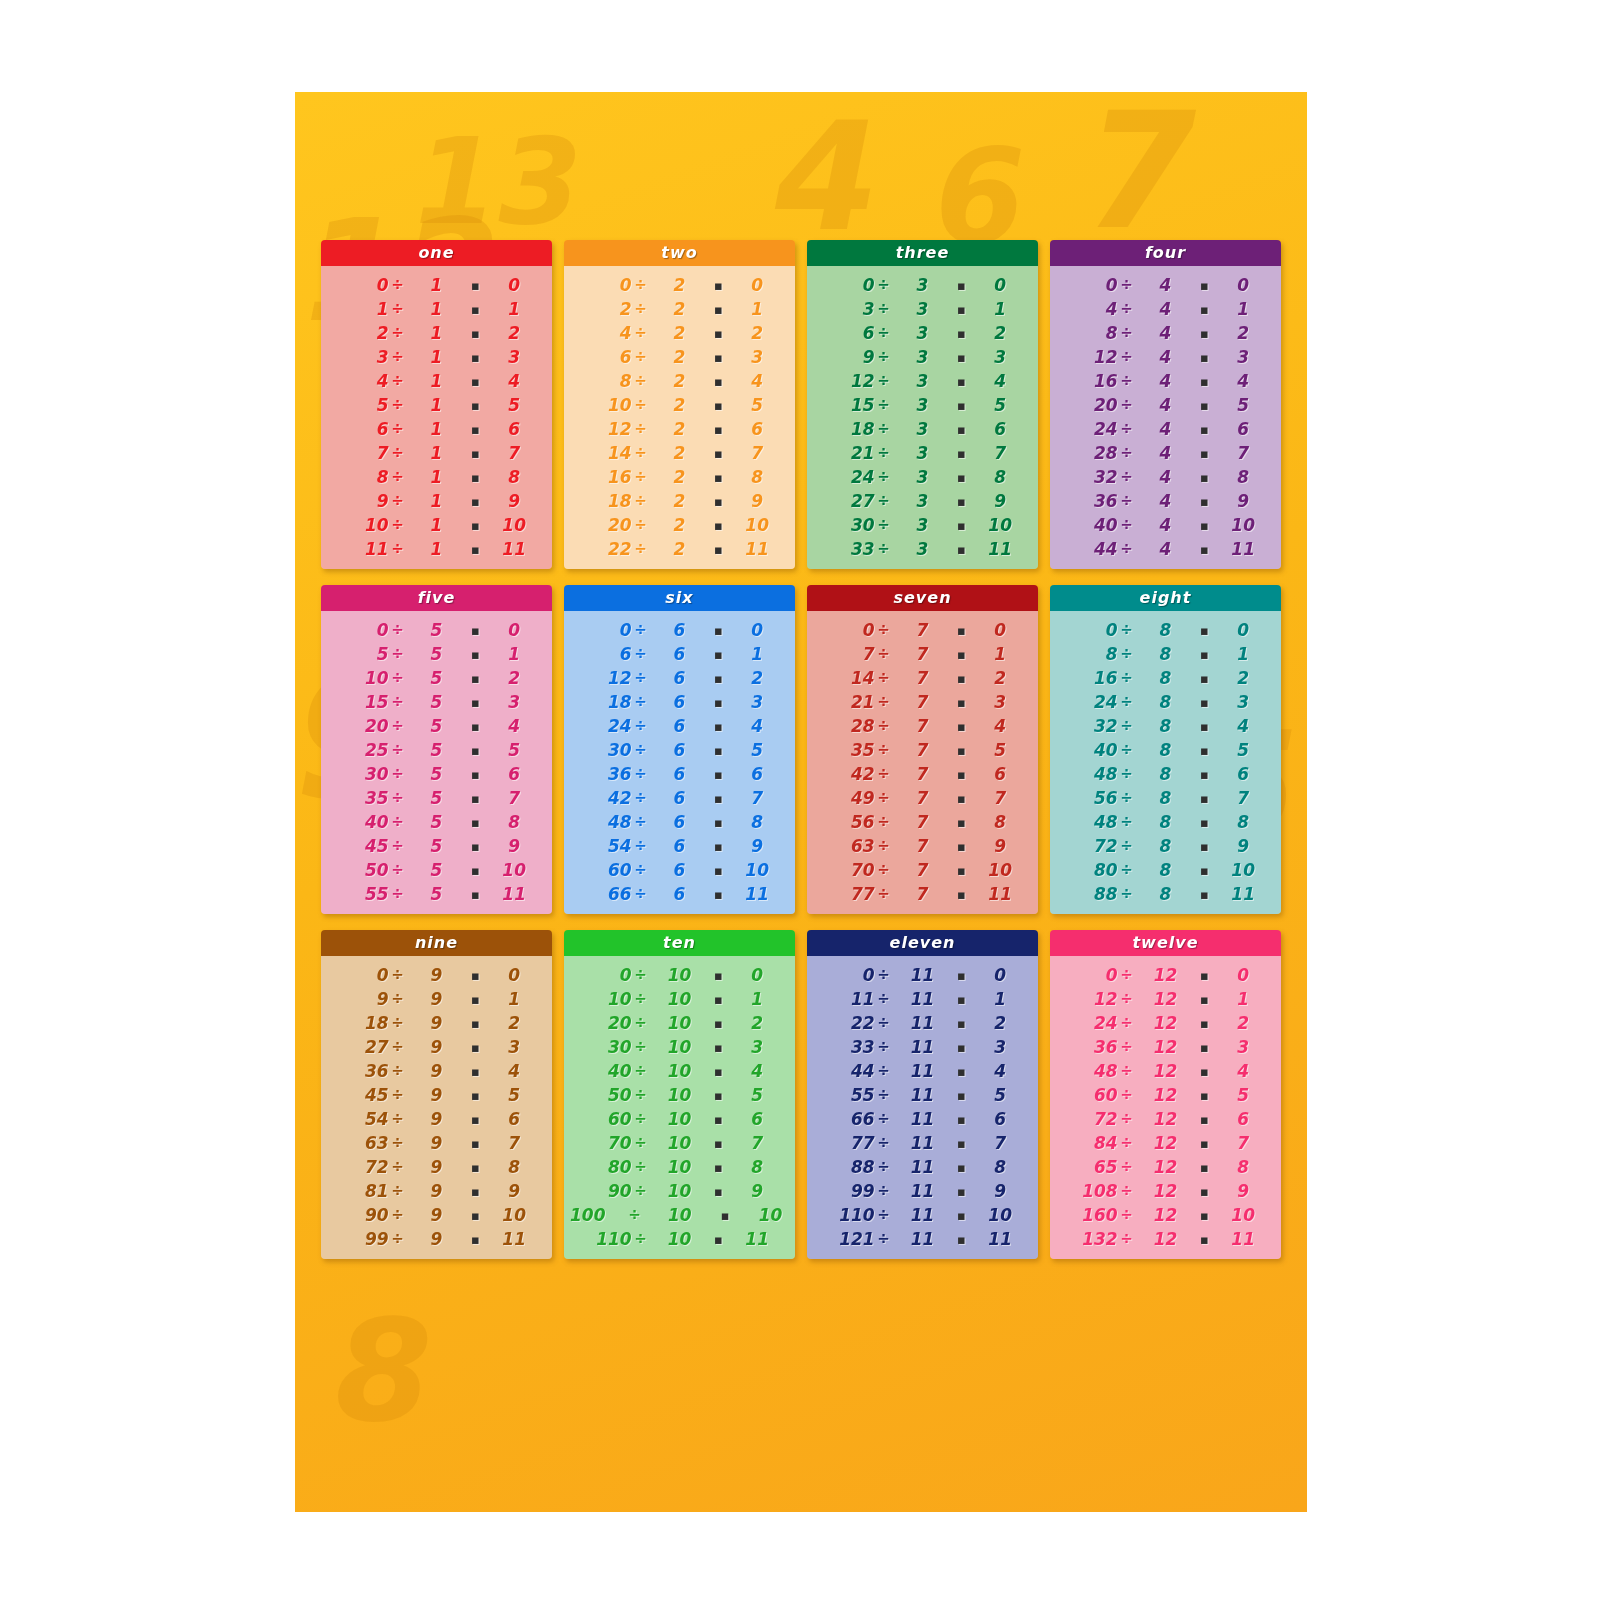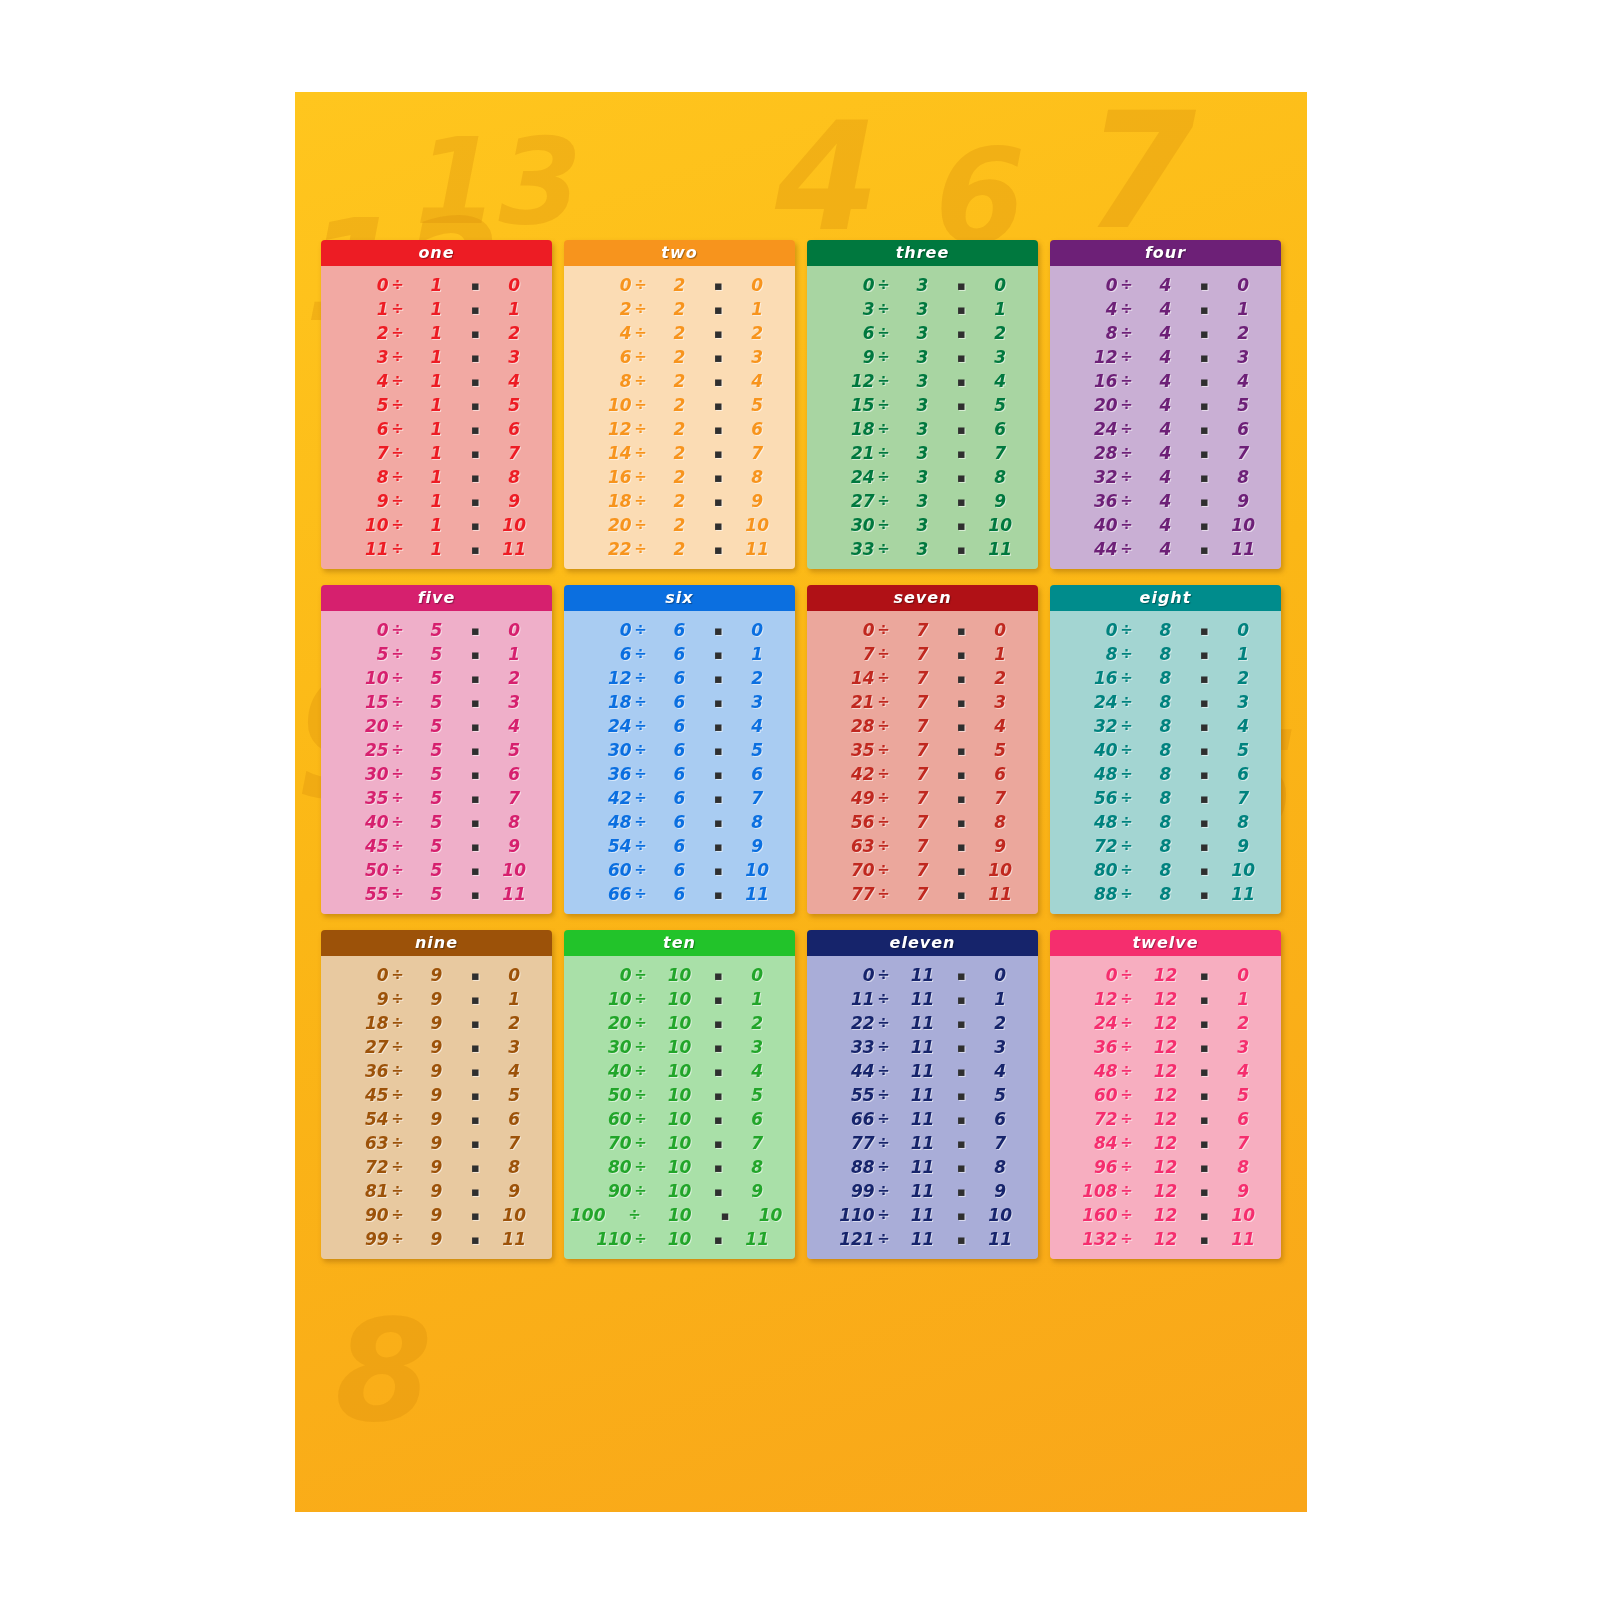--- a/index.html
+++ b/index.html
@@ -1145,21 +1145,21 @@
             <span class="r">6</span>
           </div>
           <div class="row" style="color: rgb(245, 46, 110);">
             <span class="a">84</span>
             <span class="op">÷</span>
             <span class="b">12</span>
             <span class="eq">▪</span>
             <span class="r">7</span>
           </div>
           <div class="row" style="color: rgb(245, 46, 110);">
-            <span class="a">96</span>
+            <span class="a">65</span>
             <span class="op">÷</span>
             <span class="b">12</span>
             <span class="eq">▪</span>
             <span class="r">8</span>
           </div>
           <div class="row" style="color: rgb(245, 46, 110);">
             <span class="a">108</span>
             <span class="op">÷</span>
             <span class="b">12</span>
             <span class="eq">▪</span>

